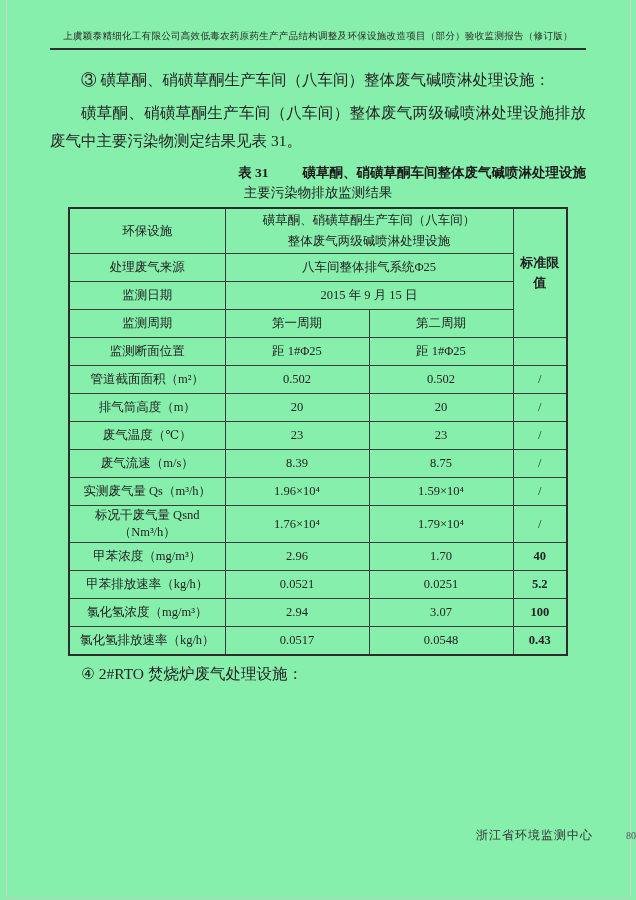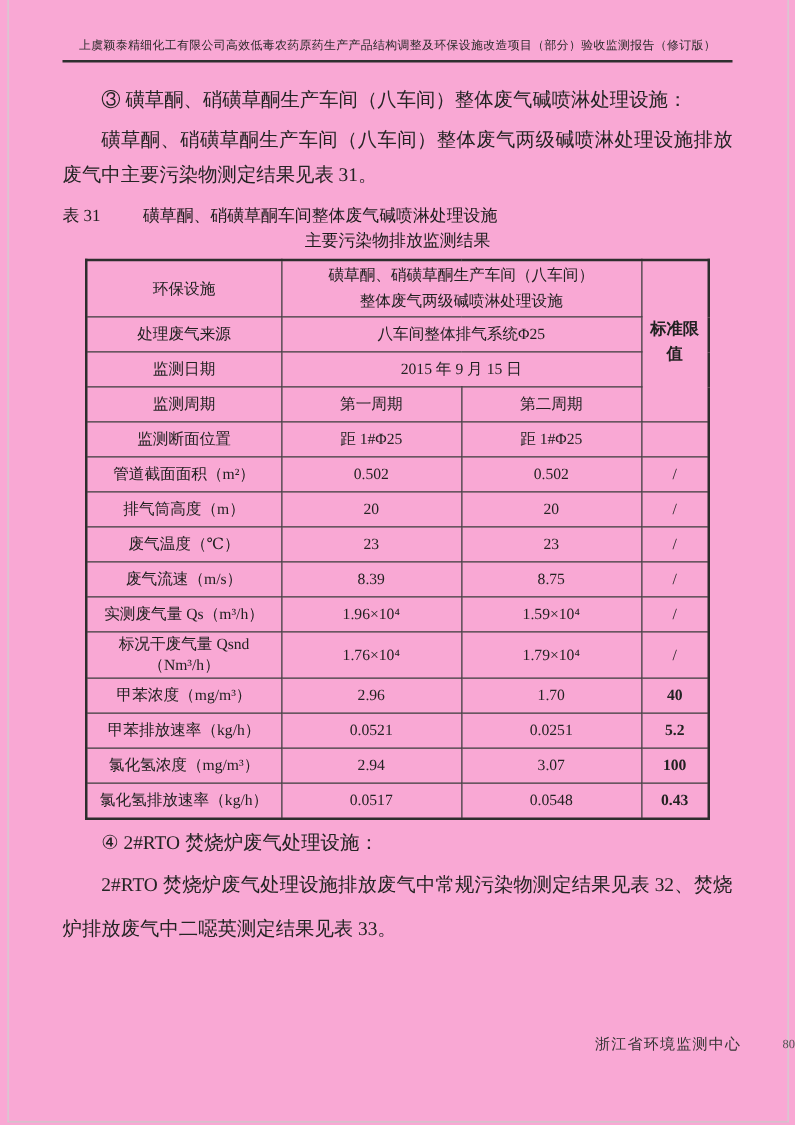--- a/index.html
+++ b/index.html
@@ -5,37 +5,37 @@
   html,body{margin:0;padding:0;}
   body{
     width:636px;height:900px;
     background:#fdfdfd;
     font-family:"Liberation Serif","DejaVu Serif",serif;
     color:#1f1f1f;
     -webkit-font-smoothing:antialiased;
   }
   .page{
     position:relative;width:636px;height:900px;
-    background:#f9a8d4;box-sizing:border-box;overflow:hidden;
+    background:#86efac;box-sizing:border-box;overflow:hidden;
   }
   .scan-edge{
     position:absolute;left:6px;right:5px;top:0;bottom:2px;
     border-left:1px solid #cfcfcf;border-right:1px solid #cfcfcf;
     border-bottom:1px solid #c9c9c9;pointer-events:none;
   }
   .content{padding:30px 50px 0 50px;}
   .running-header{
     font-size:9.5px;color:#2a2a2a;text-align:center;
     letter-spacing:0.3px;white-space:nowrap;overflow:hidden;
     padding-bottom:5px;border-bottom:2px solid #2f2f2f;
   }
   .para{font-size:15.5px;margin:0;color:#242424;}
   .p-item3{margin-top:20px;text-indent:2em;}
   .p-item3-body{margin-top:8px;text-indent:2em;line-height:28px;text-align:justify;}
-  .caption{margin-top:9px;text-align:left;font-weight:normal;font-size:13.5px;color:#1c1c1c;}
+  .caption{margin-top:9px;text-align:right;font-weight:bold;font-size:13.5px;color:#1c1c1c;}
   .caption .cap-no{margin-right:34px;}
   .caption2{margin-top:2px;text-align:center;font-weight:normal;font-size:13.5px;color:#1c1c1c;}
   table.monitor{
     width:498px;margin:5px auto 0 auto;border-collapse:collapse;
     font-size:12.5px;color:#222;table-layout:fixed;padding-left:36px;
   }
   table.monitor td{
     border:1px solid #3b3b3b;height:25px;padding:1px 3px;
     text-align:center;vertical-align:middle;overflow:hidden;
   }
@@ -167,19 +167,18 @@
       <tr>
         <td>氯化氢排放速率（kg/h）</td>
         <td>0.0517</td>
         <td>0.0548</td>
         <td class="std-col std-bold">0.43</td>
       </tr>
     </tbody>
       </table>
 
     <p class="para p-item4">④ 2#RTO 焚烧炉废气处理设施：</p>
-    <p class="para p-item4-body">2#RTO 焚烧炉废气处理设施排放废气中常规污染物测定结果见表 32、焚烧炉排放废气中二噁英测定结果见表 33。</p>
 
   </div>
 
   <div class="footer-page">80</div>
   <div class="footer-org">浙江省环境监测中心</div>
 </div>
 
 </body></html>

